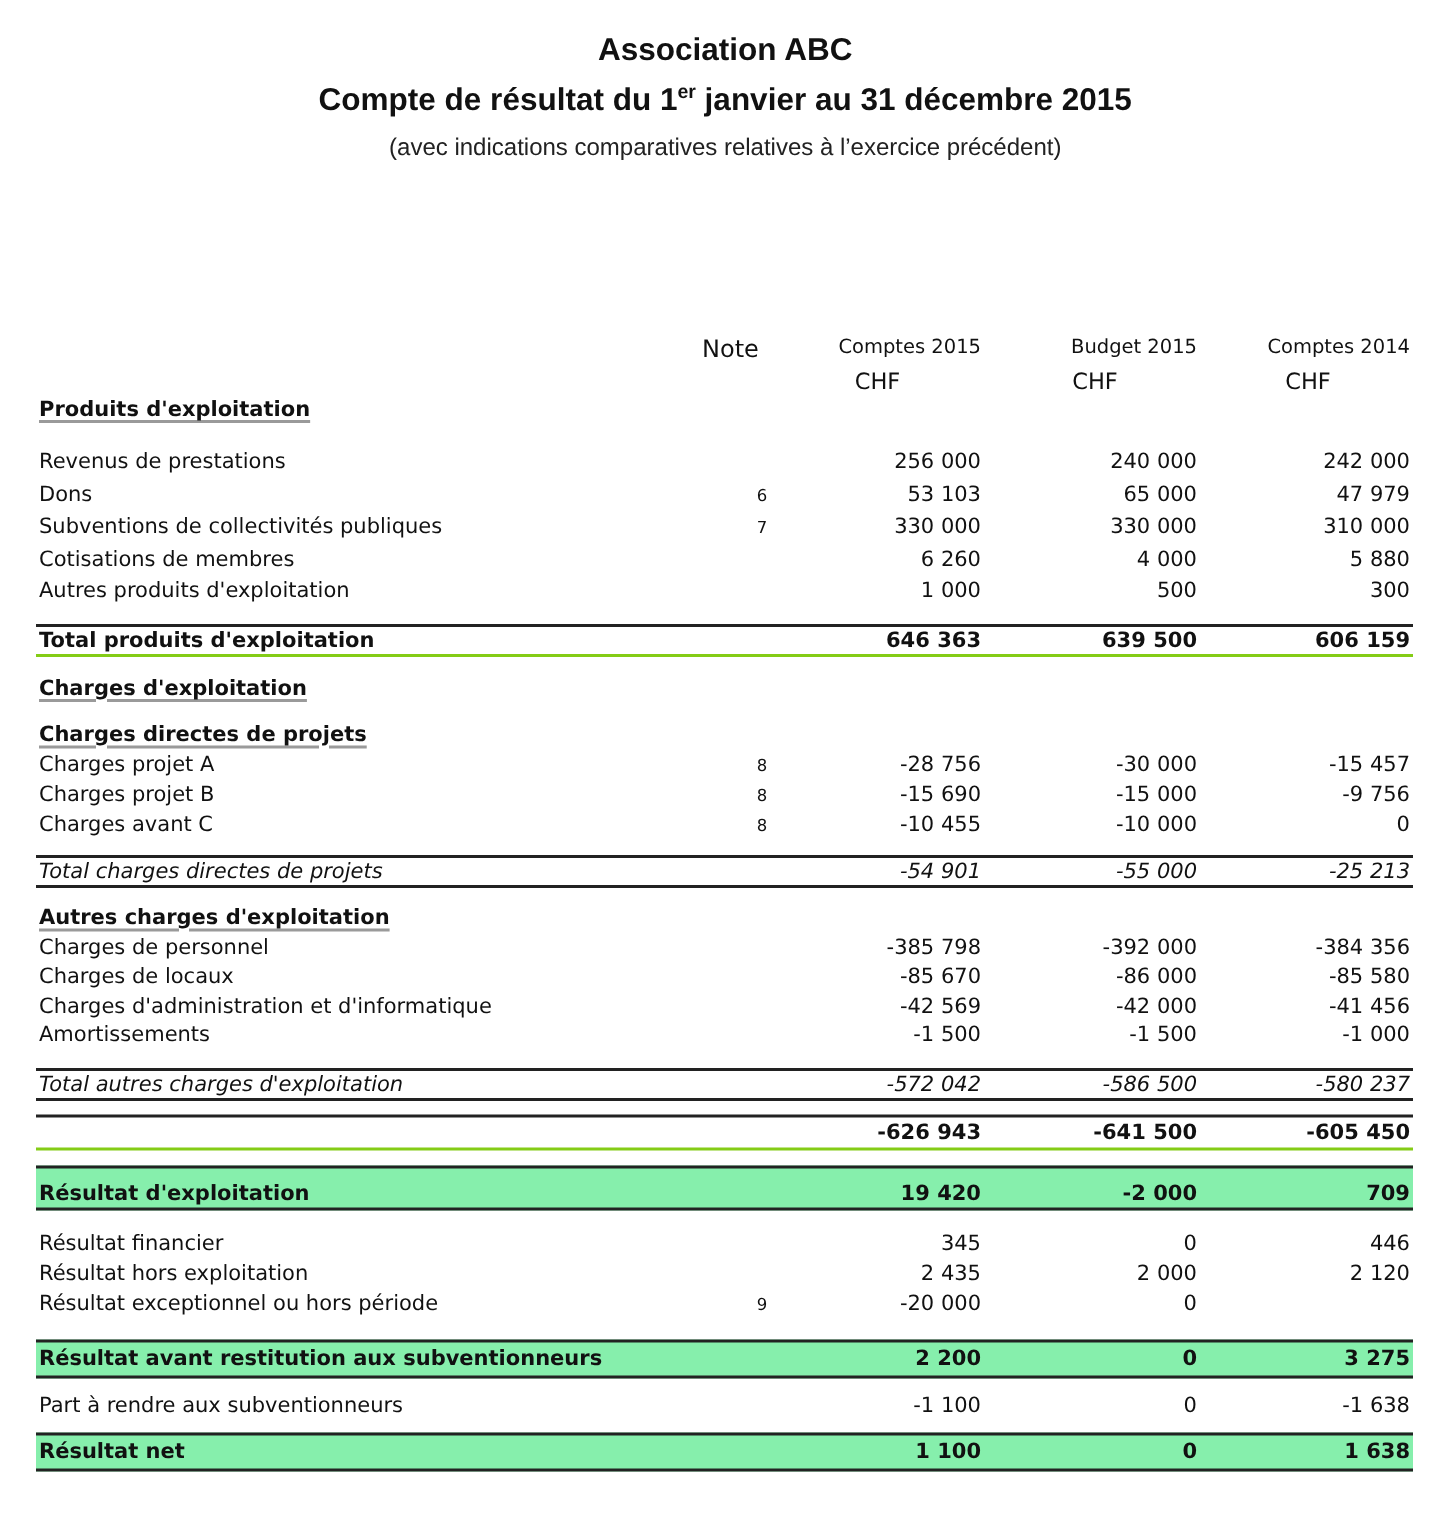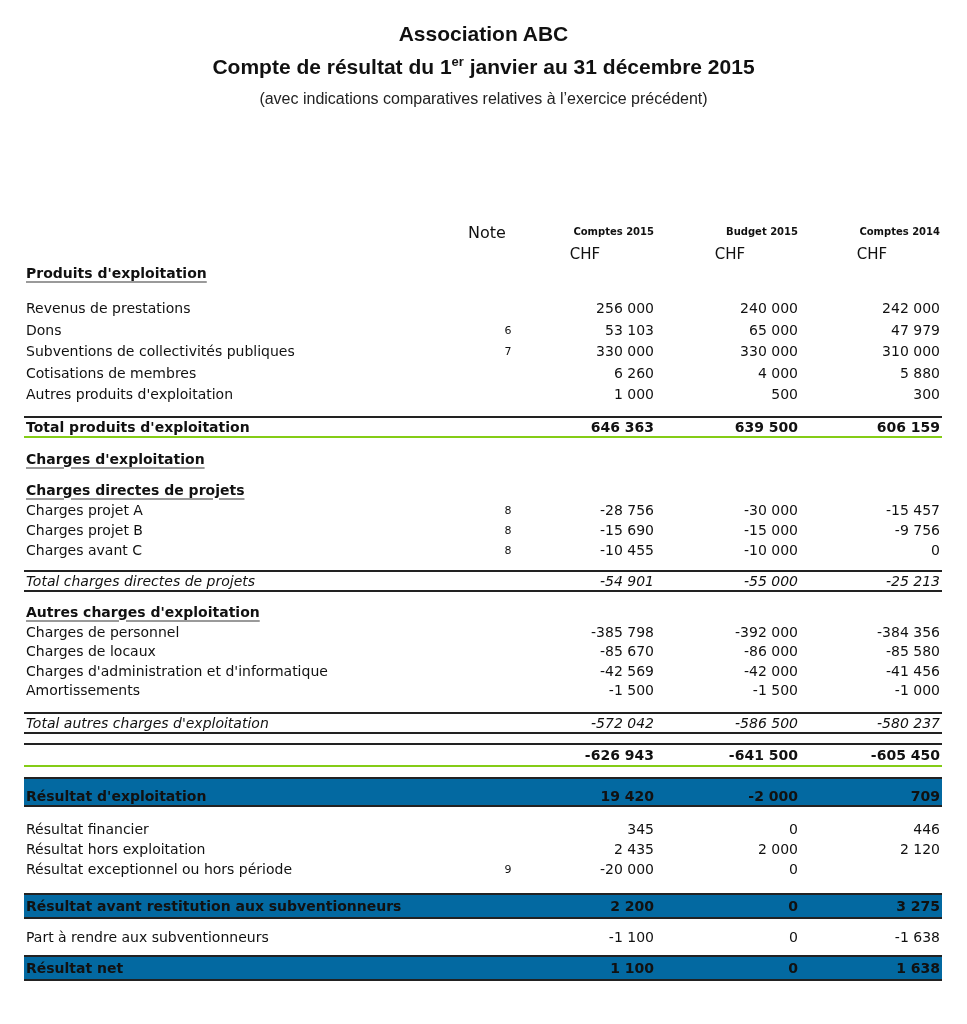--- a/index.html
+++ b/index.html
@@ -13,26 +13,26 @@
   .sheet { position: absolute; left: 24px; top: 222px; width: 918px; font-family: "DejaVu Sans", sans-serif; font-size: 14px; }
   .sheet * { box-sizing: border-box; }
   .row { position: relative; height: 20px; line-height: 20px; white-space: nowrap; }
   .lbl { position: absolute; left: 2px; top: 0; }
   .note { position: absolute; left: 478px; width: 12px; text-align: center; font-size: 11px; top: 1px; }
   .c1, .c2, .c3 { position: absolute; top: 0; text-align: right; }
   .c1 { right: 288px; }
   .c2 { right: 144px; }
   .c3 { right: 2px; }
   .hdr-note { position: absolute; left: 444px; font-size: 16px; top: 1px; }
-  .hdr .c1, .hdr .c2, .hdr .c3 { font-weight: bold; font-size: 10px; }
+  .hdr .c1, .hdr .c2, .hdr .c3 { font-weight: normal; font-size: 13px; }
   .chf { position: absolute; top: 0; text-align: center; font-size: 15px; }
   .sec { font-weight: bold; text-decoration: underline; text-decoration-color: #9a9a9a; text-underline-offset: 3px; text-decoration-thickness: 2px; }
   .total { border-top: 2px solid #222; border-bottom: 2px solid #84cc16; height: 22px; line-height: 19px; font-weight: bold; }
   .subtotal { border-top: 2px solid #222; border-bottom: 2px solid #222; height: 22px; line-height: 19px; font-style: italic; }
-  .band { background: #0369a1; border-top: 2px solid #222; border-bottom: 2px solid #222; height: 26px; line-height: 23px; font-weight: bold; }
+  .band { background: #86efac; border-top: 2px solid #222; border-bottom: 2px solid #222; height: 26px; line-height: 23px; font-weight: bold; }
 </style>
 </head>
 <body>
 
 <div class="titles">
   <div class="t1">Association ABC</div>
   <div class="t2"><span>Compte de résultat du 1</span><sup>er</sup><span> janvier au 31 décembre 2015</span></div>
   <div class="t3">(avec indications comparatives relatives à l’exercice précédent)</div>
 </div>
 

